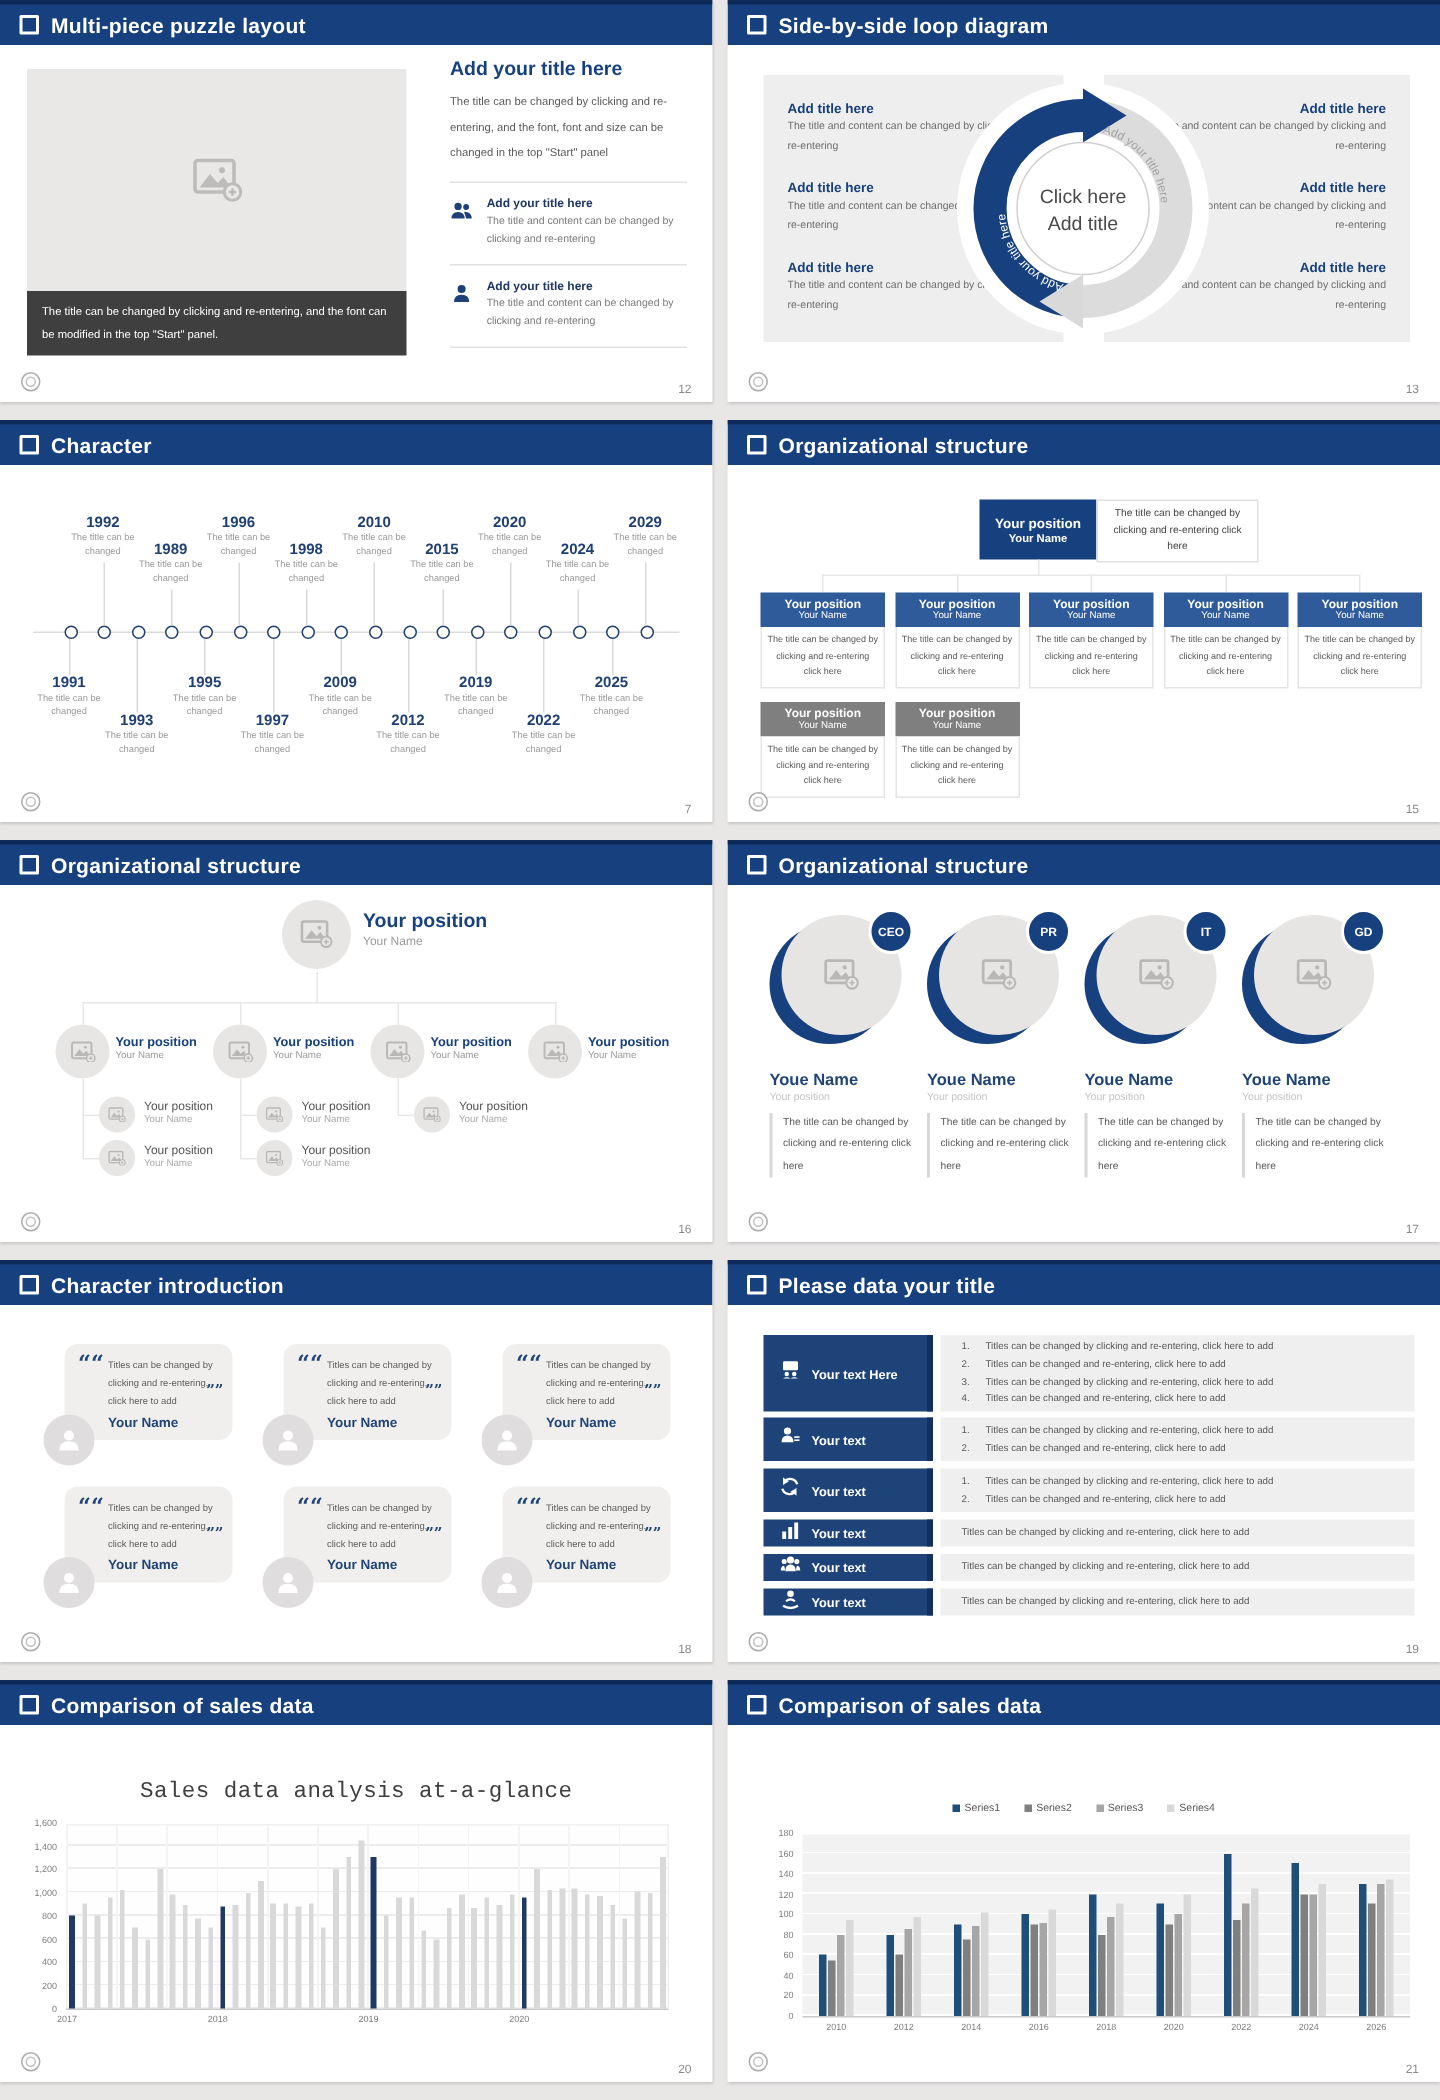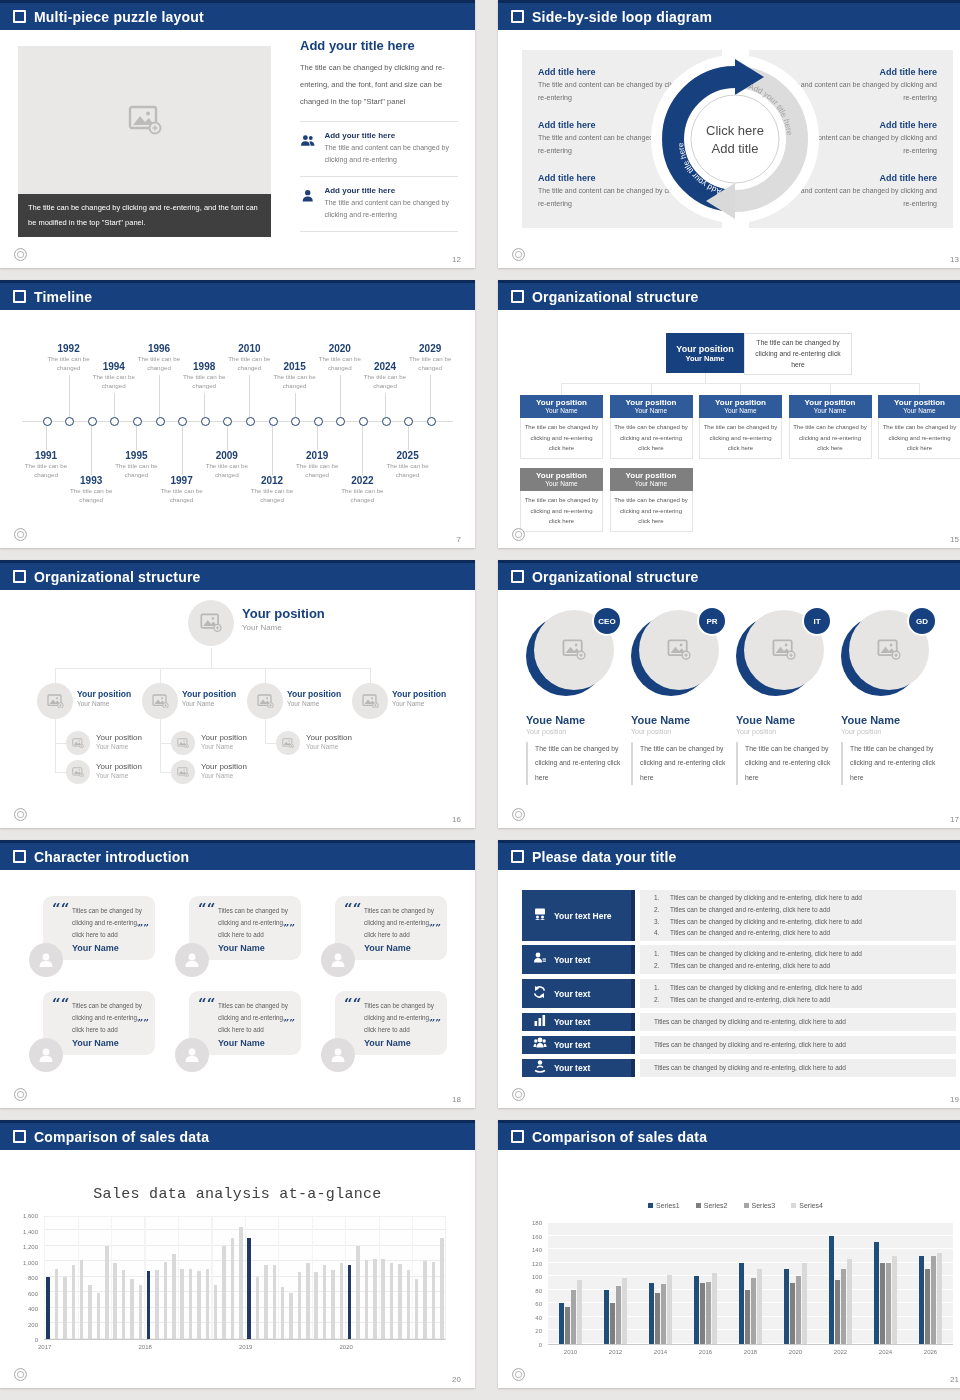--- a/index.html
+++ b/index.html
@@ -1,17 +1,17 @@
 <!DOCTYPE html>
 <html><head>
 <meta charset="utf-8">
 <style>
   html,body{margin:0;padding:0;background:#e9e6e6;}
   .sheet{position:relative;width:960px;height:1400px;display:grid;grid-template-columns:475px 475px;
-         grid-template-rows:repeat(5,268px);gap:12px 23px;background:#e9e6e6;
+         grid-template-rows:repeat(5,268px);gap:12px 10px;background:#e9e6e6;
          font-family:"Liberation Sans",sans-serif;}
   .slide{position:relative;background:#fff;overflow:hidden;box-shadow:0 1px 2px rgba(0,0,0,.18);}
   .shead{position:absolute;top:0;left:0;right:0;height:30px;background:#17407e;border-top:3px solid #0d2a5a;
          display:flex;align-items:center;padding:0 13px;box-sizing:border-box;}
   .hchk{width:9px;height:9px;border:2px solid #fff;border-radius:1px;margin-right:8px;flex:0 0 auto;}
   .htitle{color:#fff;font-weight:bold;font-size:14px;letter-spacing:.2px;white-space:nowrap;}
   .sbody{position:absolute;top:30px;left:0;right:0;bottom:0;}
   .emblem{position:absolute;left:14px;bottom:7px;width:11px;height:11px;border:1px solid #9e9e9e;border-radius:50%;
           box-shadow:inset 0 0 0 2px #fff,inset 0 0 0 3px #b5b5b5;opacity:.85;}
   .pagenum{position:absolute;right:14px;bottom:4px;font-size:8px;color:#8a8a8a;}
@@ -203,21 +203,21 @@
         <text x="85" y="99" text-anchor="middle" font-size="13" fill="#4a4a4a">Add title</text>
       </svg>
     </div>
     <span class="emblem"></span>
     <span class="pagenum">13</span>
   </div>
 
   <div class="slide">
     <div class="shead">
       <span class="hchk"></span>
-      <span class="htitle">Timeline</span>
+      <span class="htitle">Character</span>
     </div>
     <div class="sbody" id="timeline">
       <div class="tl-line"></div>
     <div class="tl-mark" style="left: 42.5px; top: 106.5px;"></div>
         <div class="tl-con" style="left: 46px; top: 116px; height: 24px;"></div>
         <div class="tl-blk" style="left: 23px; top: 140px;">
           <div class="yr">1991</div>
           <div class="cp">The title can be changed</div>
         </div>
         <div class="tl-mark" style="left: 65.1px; top: 106.5px;"></div>
@@ -228,21 +228,21 @@
         </div>
         <div class="tl-mark" style="left: 87.7px; top: 106.5px;"></div>
         <div class="tl-con" style="left: 91.2px; top: 116px; height: 49px;"></div>
         <div class="tl-blk" style="left: 68.2px; top: 165px;">
           <div class="yr">1993</div>
           <div class="cp">The title can be changed</div>
         </div>
         <div class="tl-mark" style="left: 110.3px; top: 106.5px;"></div>
         <div class="tl-con" style="left: 113.8px; top: 83px; height: 24px;"></div>
         <div class="tl-blk" style="left: 90.8px; top: 51px;">
-          <div class="yr">1994</div>
+          <div class="yr">1989</div>
           <div class="cp">The title can be changed</div>
         </div>
         <div class="tl-mark" style="left: 132.9px; top: 106.5px;"></div>
         <div class="tl-con" style="left: 136.4px; top: 116px; height: 24px;"></div>
         <div class="tl-blk" style="left: 113.4px; top: 140px;">
           <div class="yr">1995</div>
           <div class="cp">The title can be changed</div>
         </div>
         <div class="tl-mark" style="left: 155.5px; top: 106.5px;"></div>
         <div class="tl-con" style="left: 159px; top: 65px; height: 42px;"></div>

